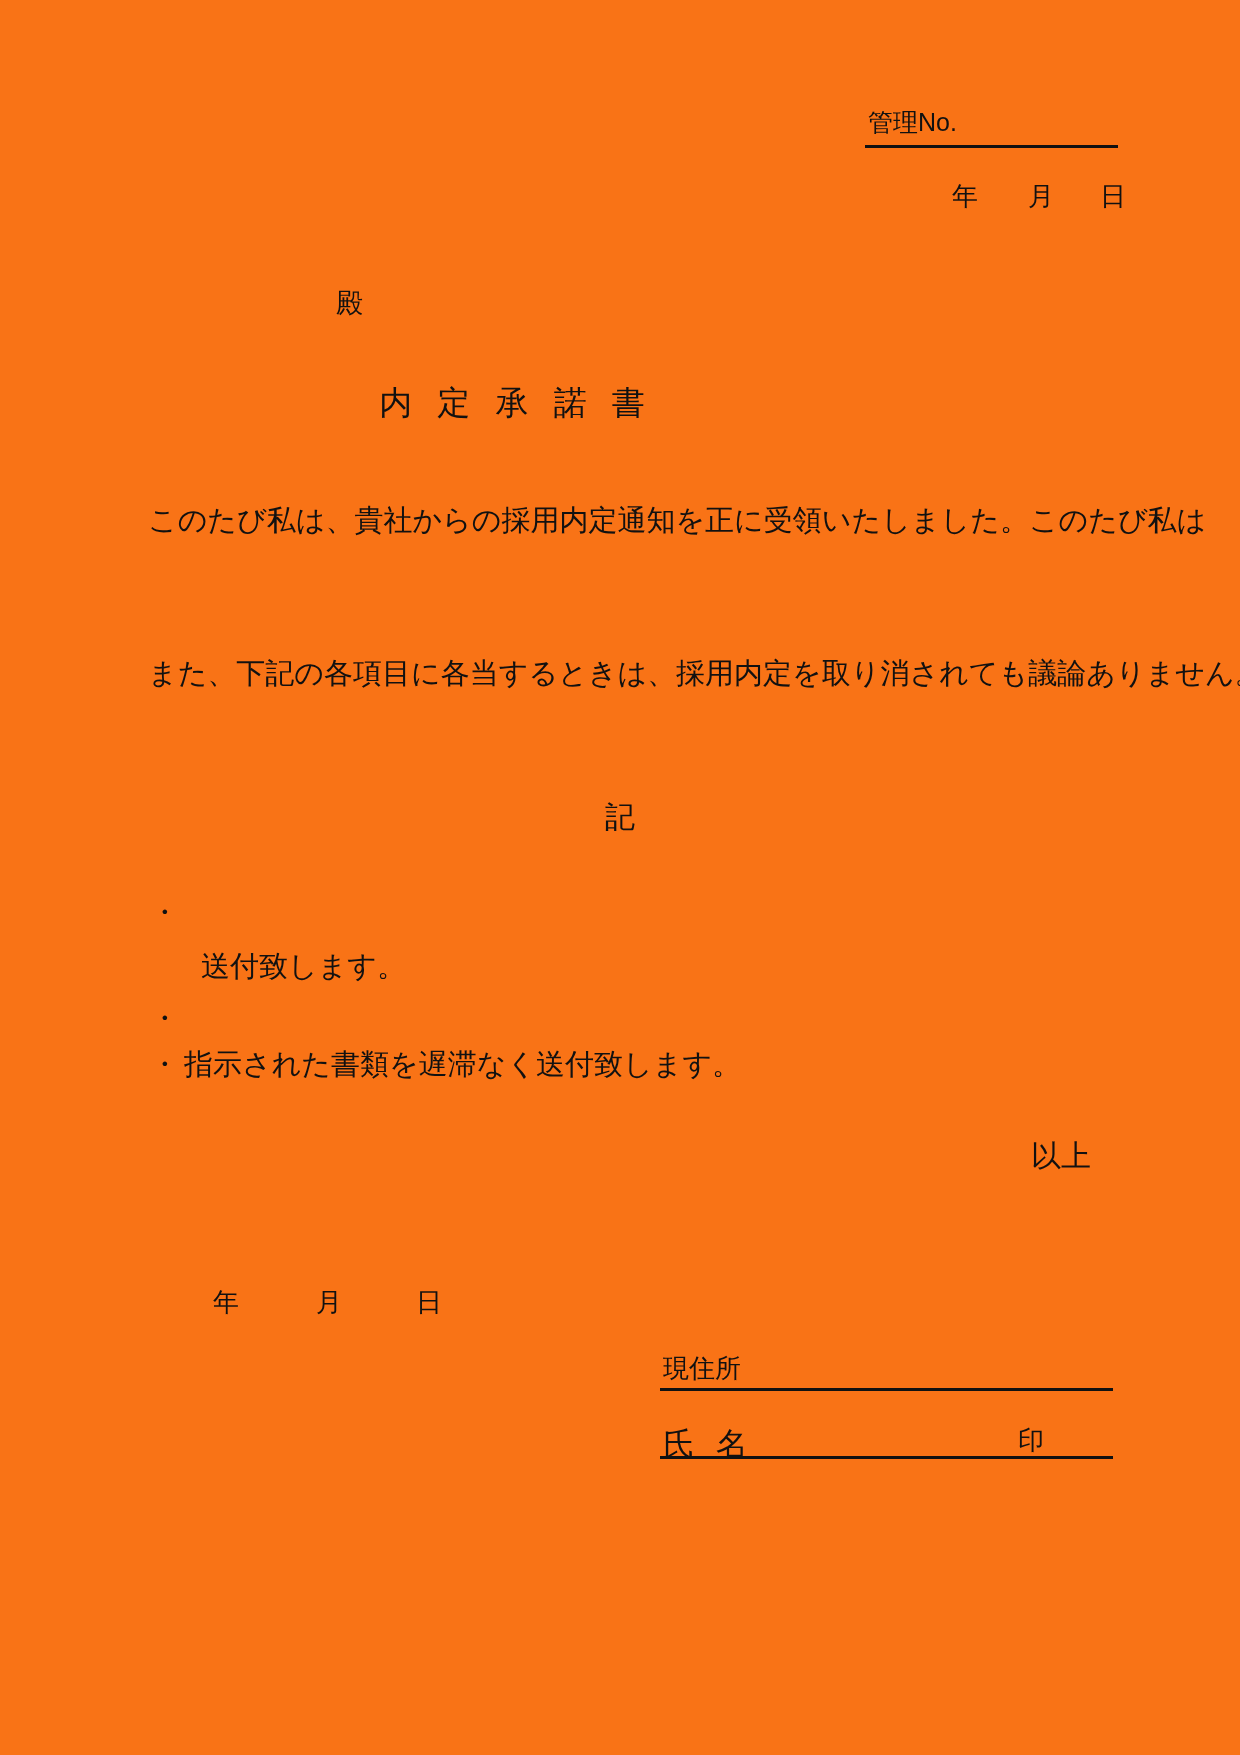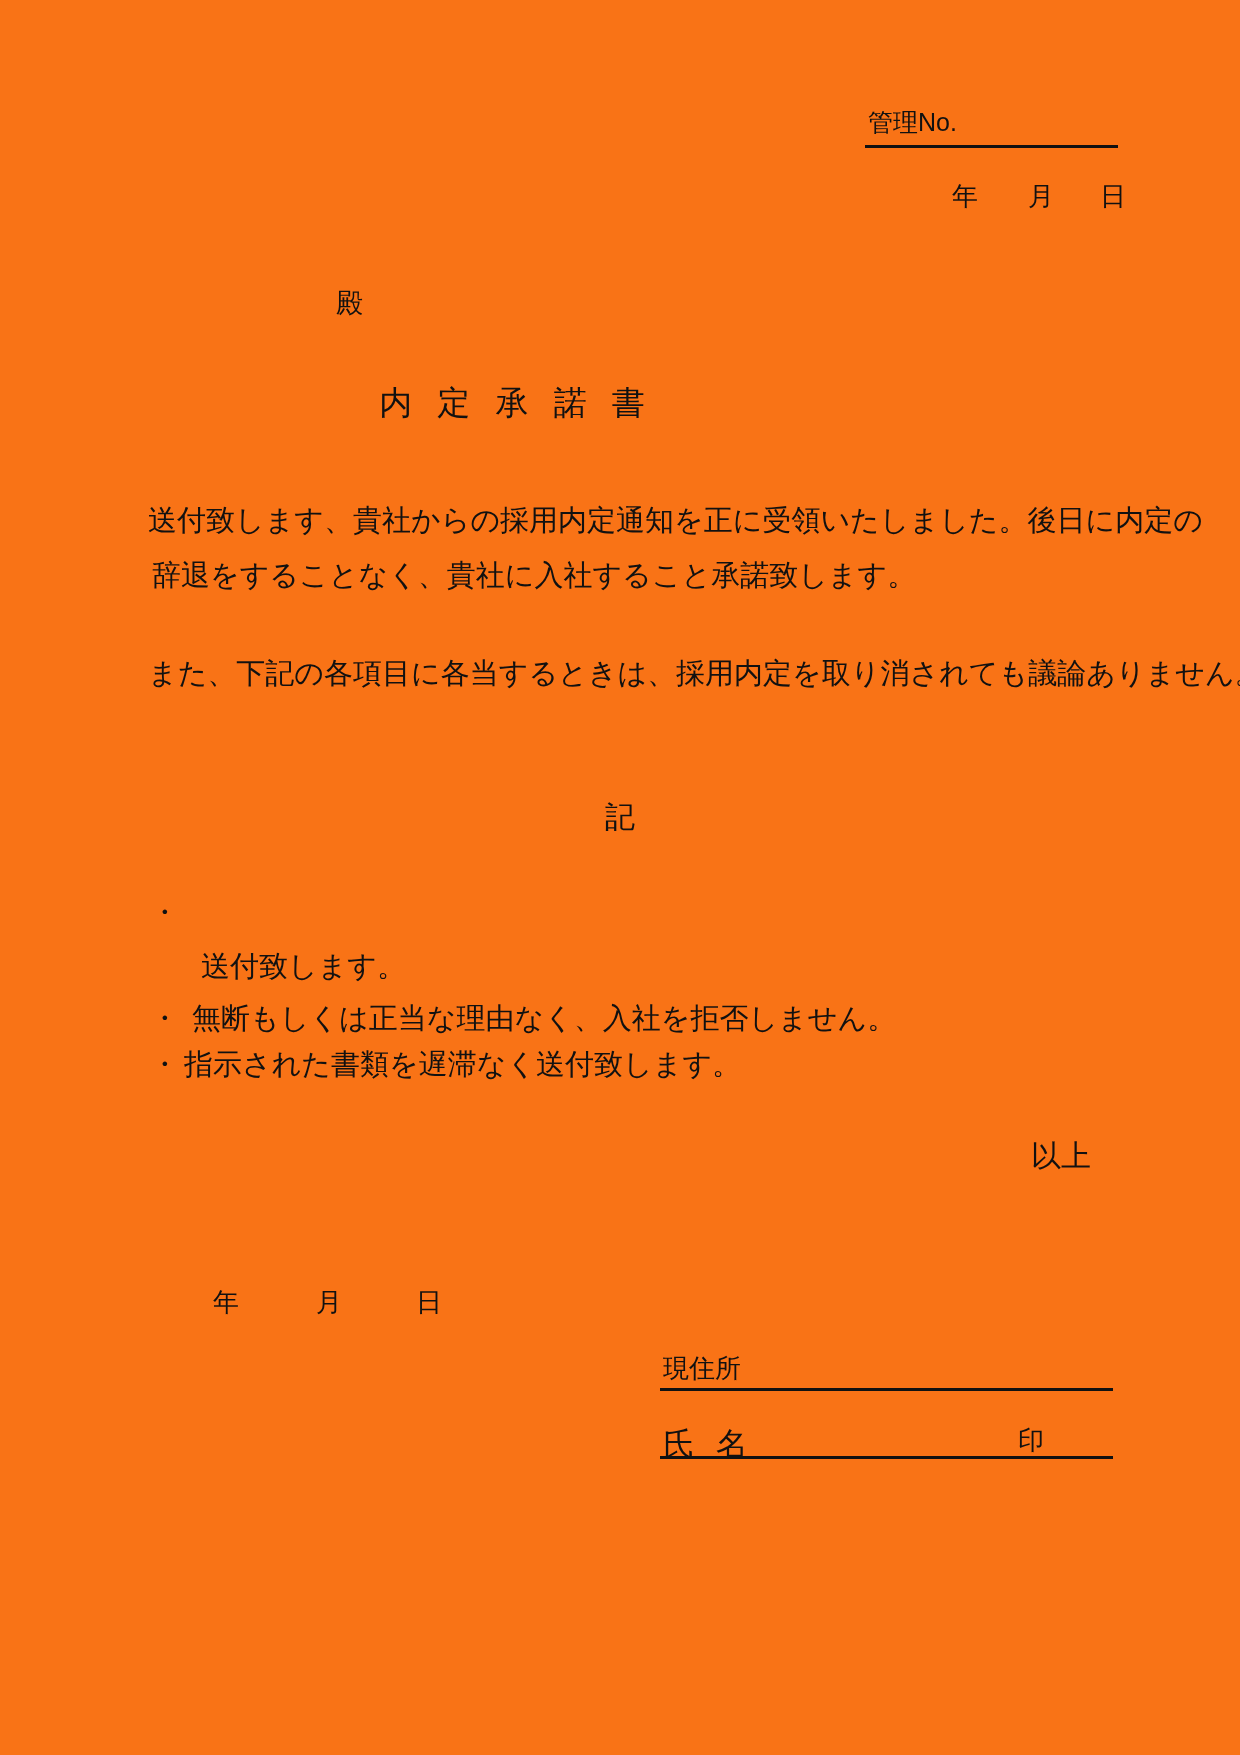--- a/index.html
+++ b/index.html
@@ -73,32 +73,30 @@
   <div class="rule mgmt-line"></div>
 
   <span class="abs date-top-y">年</span>
   <span class="abs date-top-m">月</span>
   <span class="abs date-top-d">日</span>
 
   <span class="abs tono">殿</span>
 
   <div class="abs title">内 定 承 諾 書</div>
 
-  <div class="abs body-line p1-l1">送付致します、貴社からの採用内定通知を正に受領いたしました。後日に内定の</div>
-  <div class="abs body-line p1-l2">辞退をすることなく、貴社に入社すること承諾致します。</div>
+  <div class="abs body-line p1-l1">このたび私は、貴社からの採用内定通知を正に受領いたしました。このたび私は</div>
 
   <div class="abs body-line p2">また、下記の各項目に各当するときは、採用内定を取り消されても議論ありません。</div>
 
   <div class="abs record-heading">記</div>
 
   <span class="abs bullet-marker b1-dot">・</span>
   <div class="abs body-line b1-l2">送付致します。</div>
 
   <span class="abs bullet-marker b2-dot">・</span>
-  <div class="abs body-line b2-l1">無断もしくは正当な理由なく、入社を拒否しません。</div>
 
   <span class="abs bullet-marker b3-dot">・</span>
   <div class="abs body-line b3-l1">指示された書類を遅滞なく送付致します。</div>
 
   <span class="abs closing">以上</span>
 
   <span class="abs date-bot-y">年</span>
   <span class="abs date-bot-m">月</span>
   <span class="abs date-bot-d">日</span>
 

